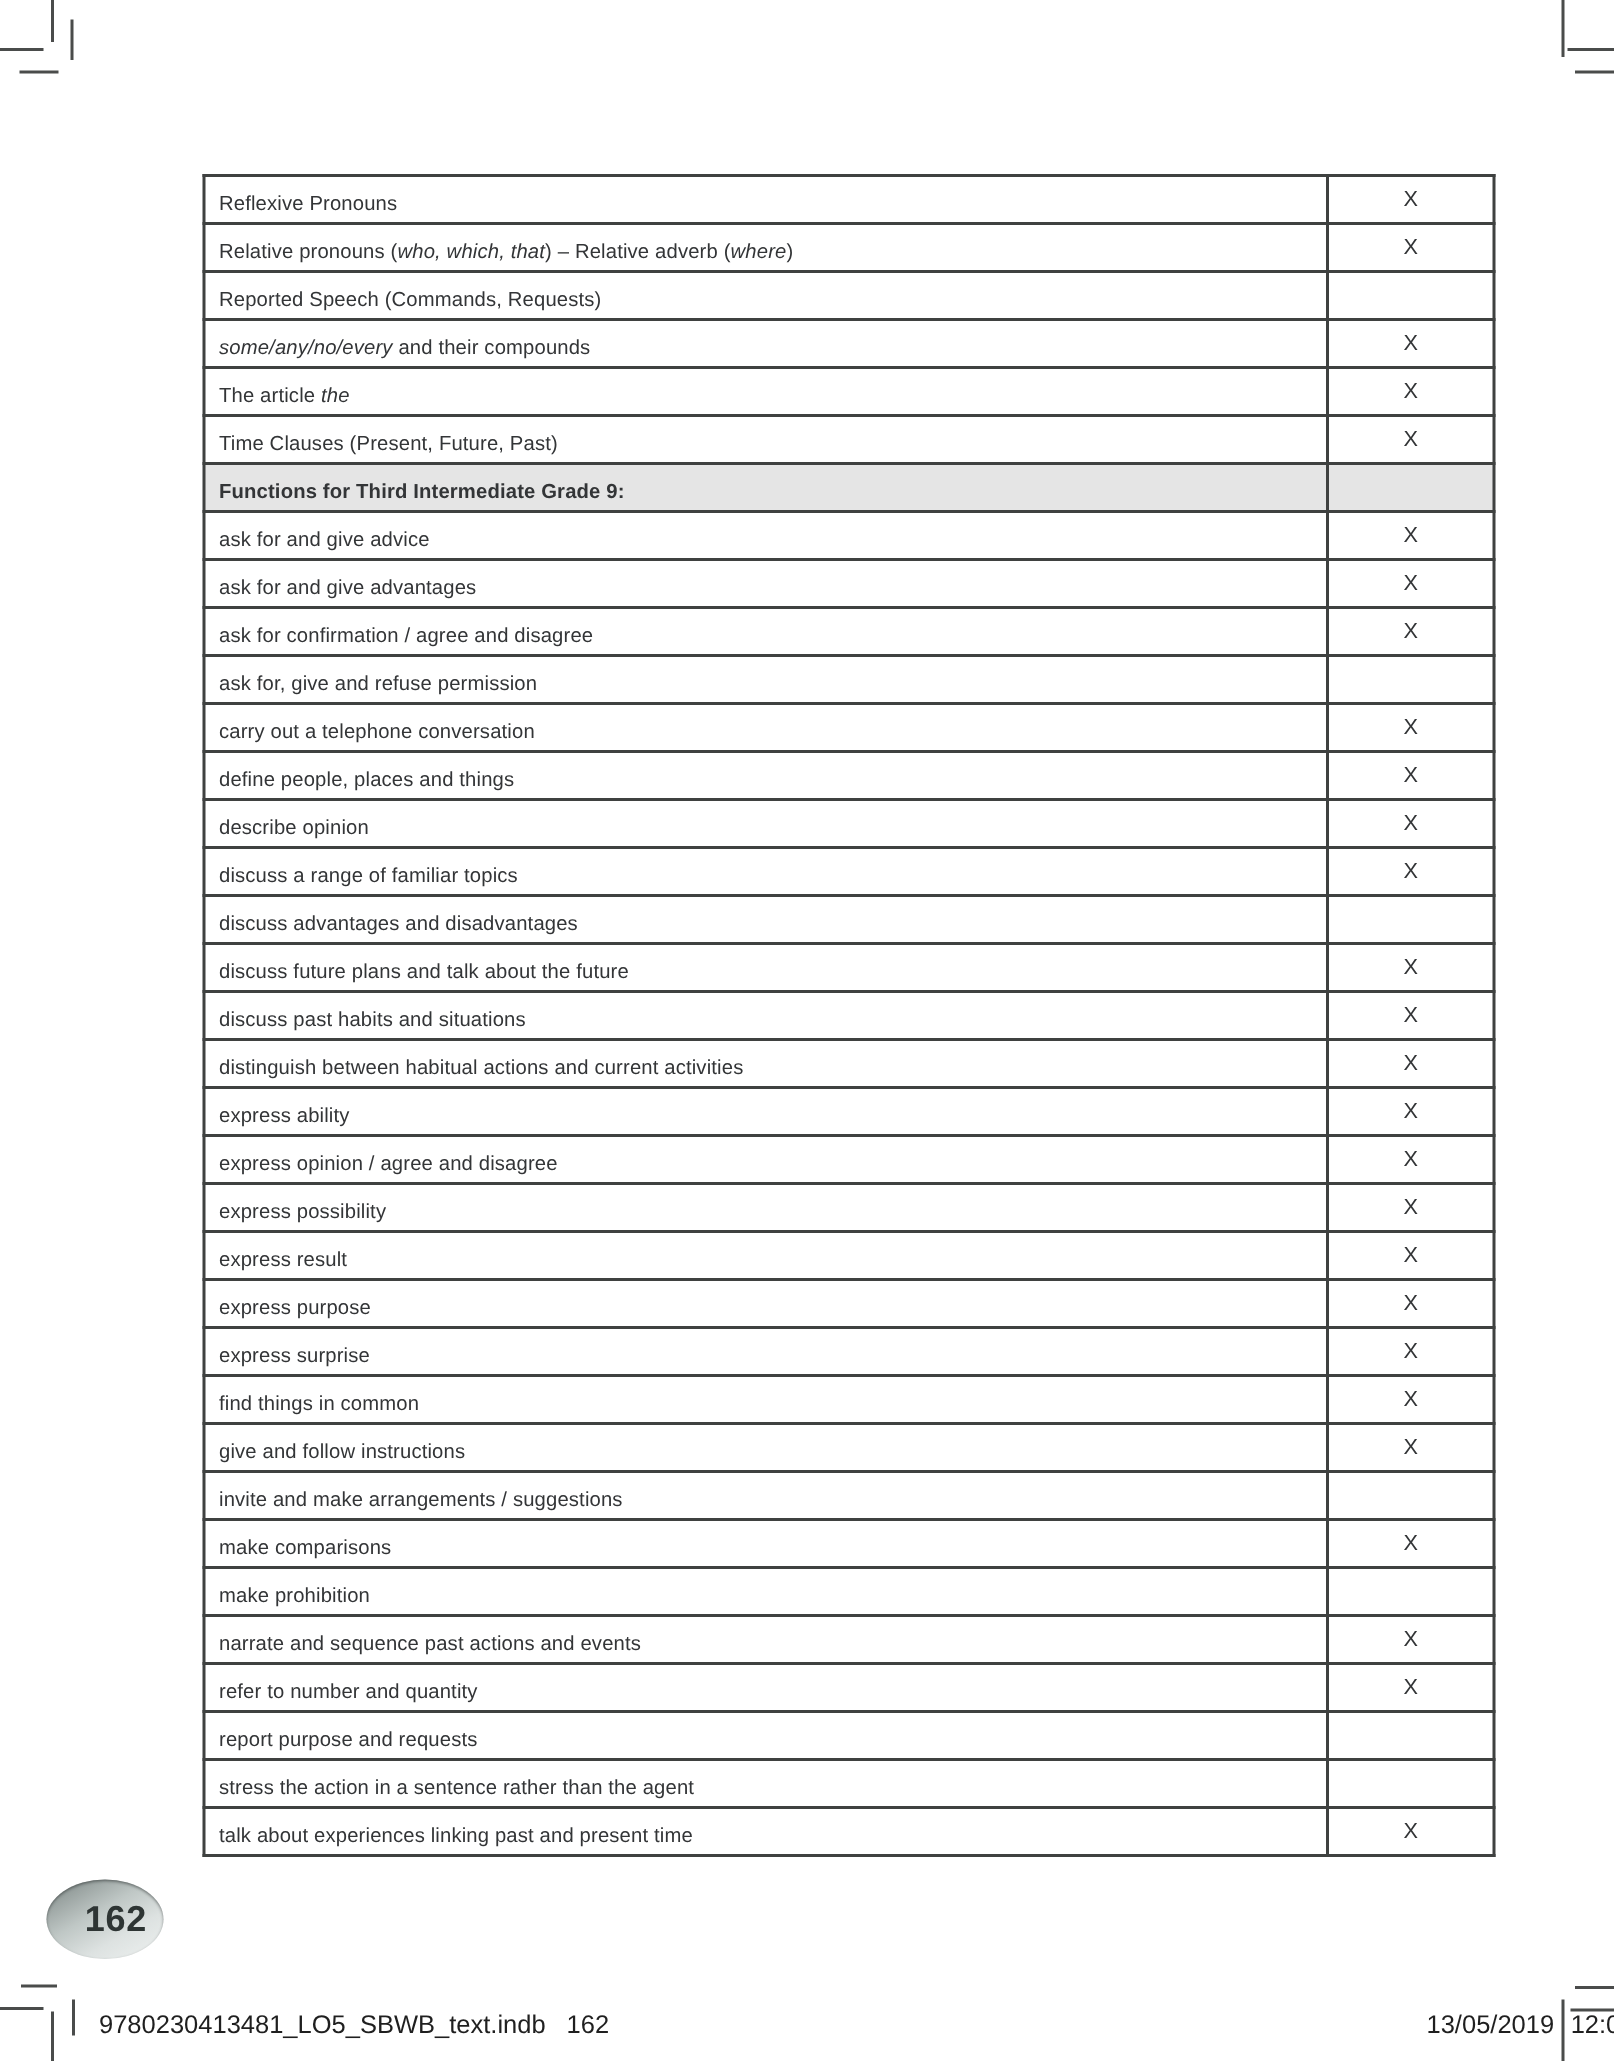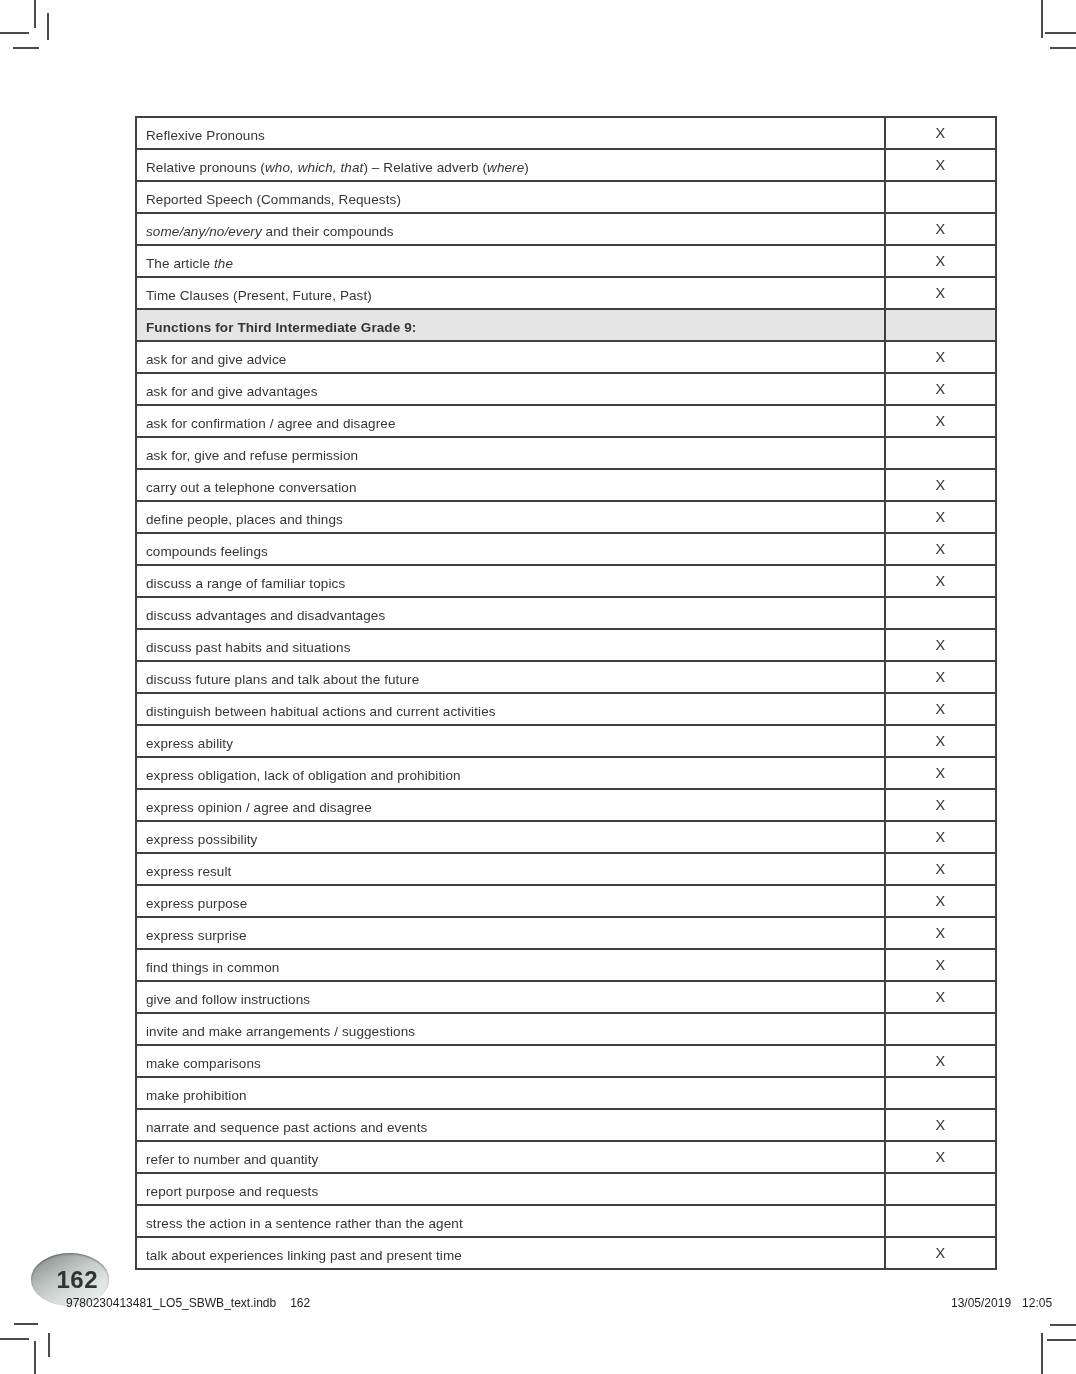--- a/index.html
+++ b/index.html
@@ -76,22 +76,22 @@
     transform: translateY(-50%);
     font-size: 24px;
     font-weight: bold;
     color: #2e3534;
     letter-spacing: 0.5px;
   }
 
   
   .slug {
     position: absolute;
-    top: 1296px;
-    font-size: 12px;
+    top: 1340px;
+    font-size: 17px;
     color: #1f1f1f;
     white-space: nowrap;
   }
   #slug-left { left: 66px; }
   #slug-right { left: 951px; }
   .slug .gap { display: inline-block; width: 14px; }
 </style>
 </head>
 <body>
 
@@ -163,49 +163,45 @@
         </tr>
         <tr>
           <td class="topic-cell"><span>carry out a telephone conversation</span></td>
           <td class="check-cell"><span>X</span></td>
         </tr>
         <tr>
           <td class="topic-cell"><span>define people, places and things</span></td>
           <td class="check-cell"><span>X</span></td>
         </tr>
         <tr>
-          <td class="topic-cell"><span>compounds feelings</span></td>
+          <td class="topic-cell"><span>describe opinion</span></td>
           <td class="check-cell"><span>X</span></td>
         </tr>
         <tr>
           <td class="topic-cell"><span>discuss a range of familiar topics</span></td>
           <td class="check-cell"><span>X</span></td>
         </tr>
         <tr>
           <td class="topic-cell"><span>discuss advantages and disadvantages</span></td>
           <td class="check-cell"></td>
         </tr>
         <tr>
+          <td class="topic-cell"><span>discuss future plans and talk about the future</span></td>
+          <td class="check-cell"><span>X</span></td>
+        </tr>
+        <tr>
           <td class="topic-cell"><span>discuss past habits and situations</span></td>
           <td class="check-cell"><span>X</span></td>
         </tr>
         <tr>
-          <td class="topic-cell"><span>discuss future plans and talk about the future</span></td>
-          <td class="check-cell"><span>X</span></td>
-        </tr>
-        <tr>
           <td class="topic-cell"><span>distinguish between habitual actions and current activities</span></td>
           <td class="check-cell"><span>X</span></td>
         </tr>
         <tr>
           <td class="topic-cell"><span>express ability</span></td>
-          <td class="check-cell"><span>X</span></td>
-        </tr>
-        <tr>
-          <td class="topic-cell"><span>express obligation, lack of obligation and prohibition</span></td>
           <td class="check-cell"><span>X</span></td>
         </tr>
         <tr>
           <td class="topic-cell"><span>express opinion / agree and disagree</span></td>
           <td class="check-cell"><span>X</span></td>
         </tr>
         <tr>
           <td class="topic-cell"><span>express possibility</span></td>
           <td class="check-cell"><span>X</span></td>
         </tr>

